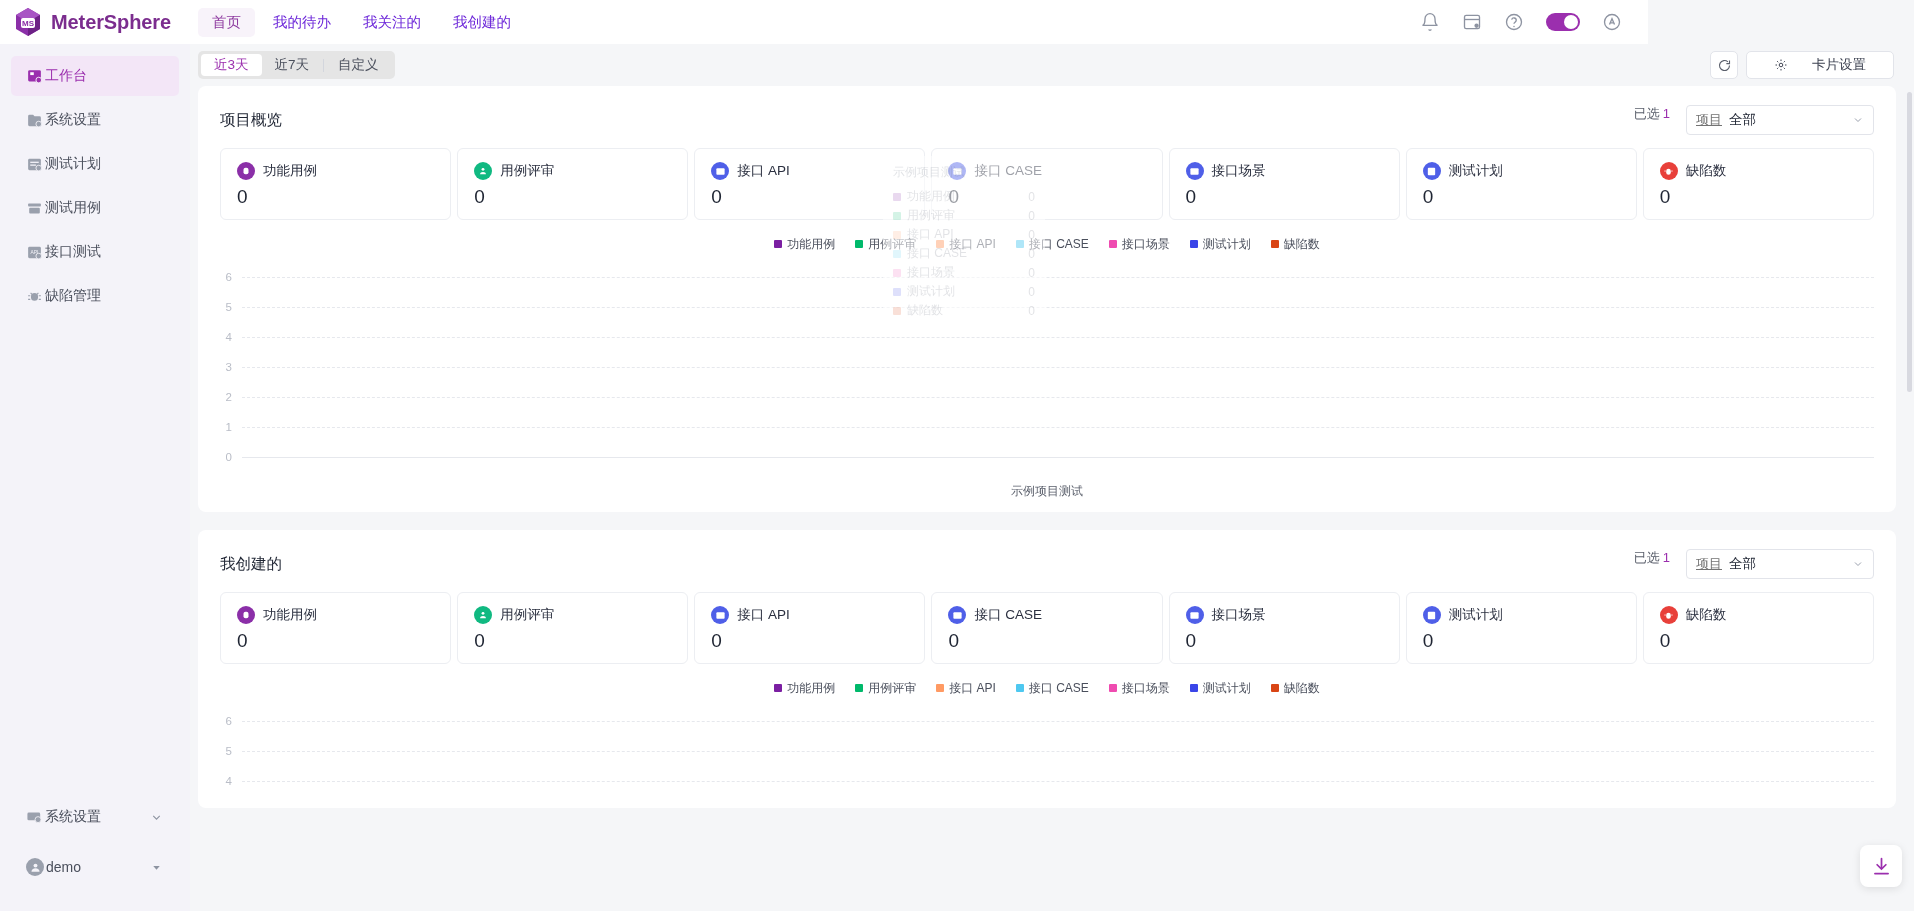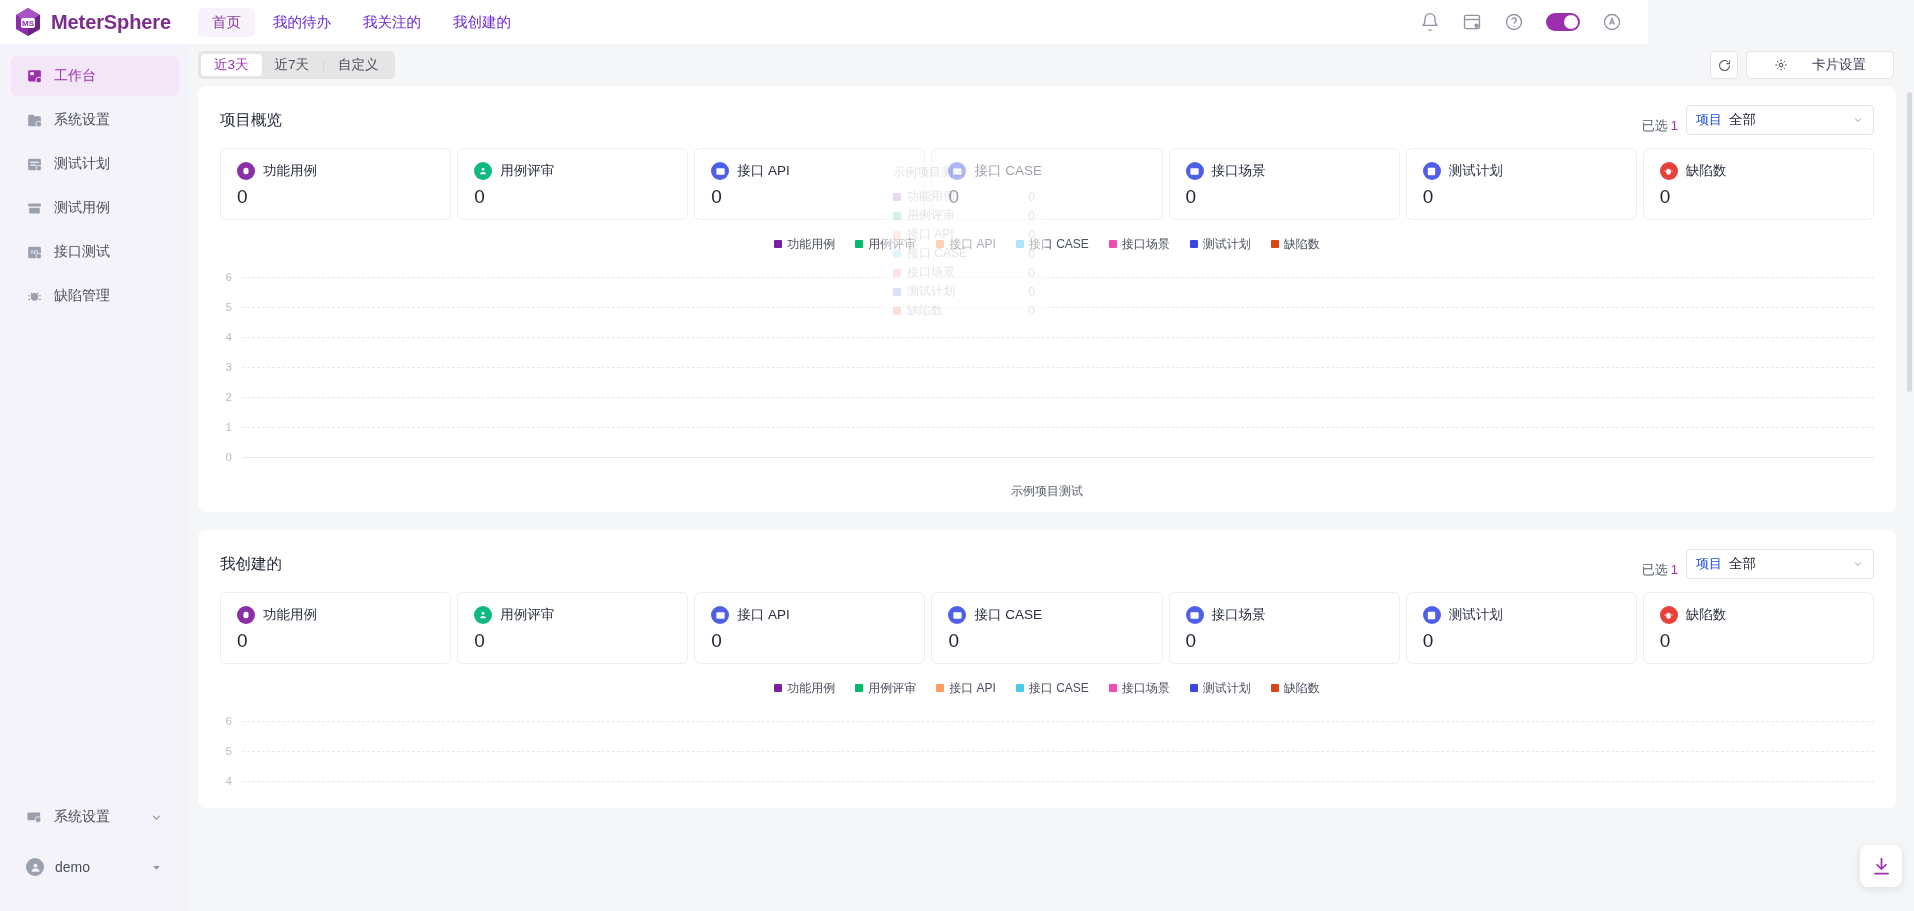--- a/index.html
+++ b/index.html
@@ -38,21 +38,21 @@
     position: absolute; right: 2px; top: 2px; width: 14px; height: 14px;
     border-radius: 50%; background: #ffffff;
   }
 
   
   .sidebar {
     position: absolute; top: 44px; left: 0; width: 190px; height: 867px;
     background: #f4f3f9; padding-top: 12px; z-index: 20;
   }
   .side-item {
-    display: flex; align-items: center; gap: 11px;
+    display: flex; align-items: center; gap: 2px;
     height: 40px; margin: 0 11px 4px 11px; padding-left: 15px;
     border-radius: 5px; font-size: 14px; color: #4a4f5c; cursor: pointer;
   }
   .side-item.active { background: #f3e6f7; color: #9b2fae; }
   .side-icon { width: 17px; height: 17px; flex: none; color: #9aa0ad; }
   .side-item.active .side-icon { color: #9b2fae; }
 
   .side-bottom { position: absolute; bottom: 14px; left: 0; width: 190px; }
   .side-bottom .side-item { margin-bottom: 10px; }
   .side-caret { margin-left: auto; margin-right: 16px; width: 13px; height: 13px; color: #8d93a1; }
@@ -91,29 +91,29 @@
     font-size: 13.5px; color: #3c4150; cursor: pointer;
   }
 
   
   .panel {
     background: #ffffff; border-radius: 8px; margin: 0 18px 18px 8px;
     padding: 18px 22px 12px 22px; position: relative;
   }
   .panel-head { display: flex; align-items: center; height: 32px; }
   .panel-title { font-size: 15.5px; color: #1f2533; }
-  .panel-head-right { margin-left: auto; display: flex; align-items: flex-end; gap: 8px; }
+  .panel-head-right { margin-left: auto; display: flex; align-items: flex-start; gap: 16px; }
   .selected-label { font-size: 13px; color: #5a5f6b; }
   .selected-label b { color: #9b2fae; font-weight: normal; margin-left: 3px; }
   .select-box {
     width: 188px; height: 30px; border: 1px solid #e2e4ea; border-radius: 4px;
     display: flex; align-items: center; padding: 0 9px; gap: 7px; cursor: pointer;
     background: #fff;
   }
-  .select-prefix { font-size: 13px; color: #1d4ed8; }
+  .select-prefix { font-size: 13px; color: #737373; text-decoration: underline; }
   .select-value { font-size: 13.5px; color: #1f2533; }
   .select-caret { margin-left: auto; width: 12px; height: 12px; color: #9aa0ad; }
 
   
   .cards { display: flex; gap: 6px; margin-top: 12px; }
   .card {
     flex: 1; background: #ffffff; border: 1px solid #eceef2; border-radius: 6px;
     height: 72px; padding: 13px 16px;
   }
   .card-top { display: flex; align-items: center; gap: 8px; }

